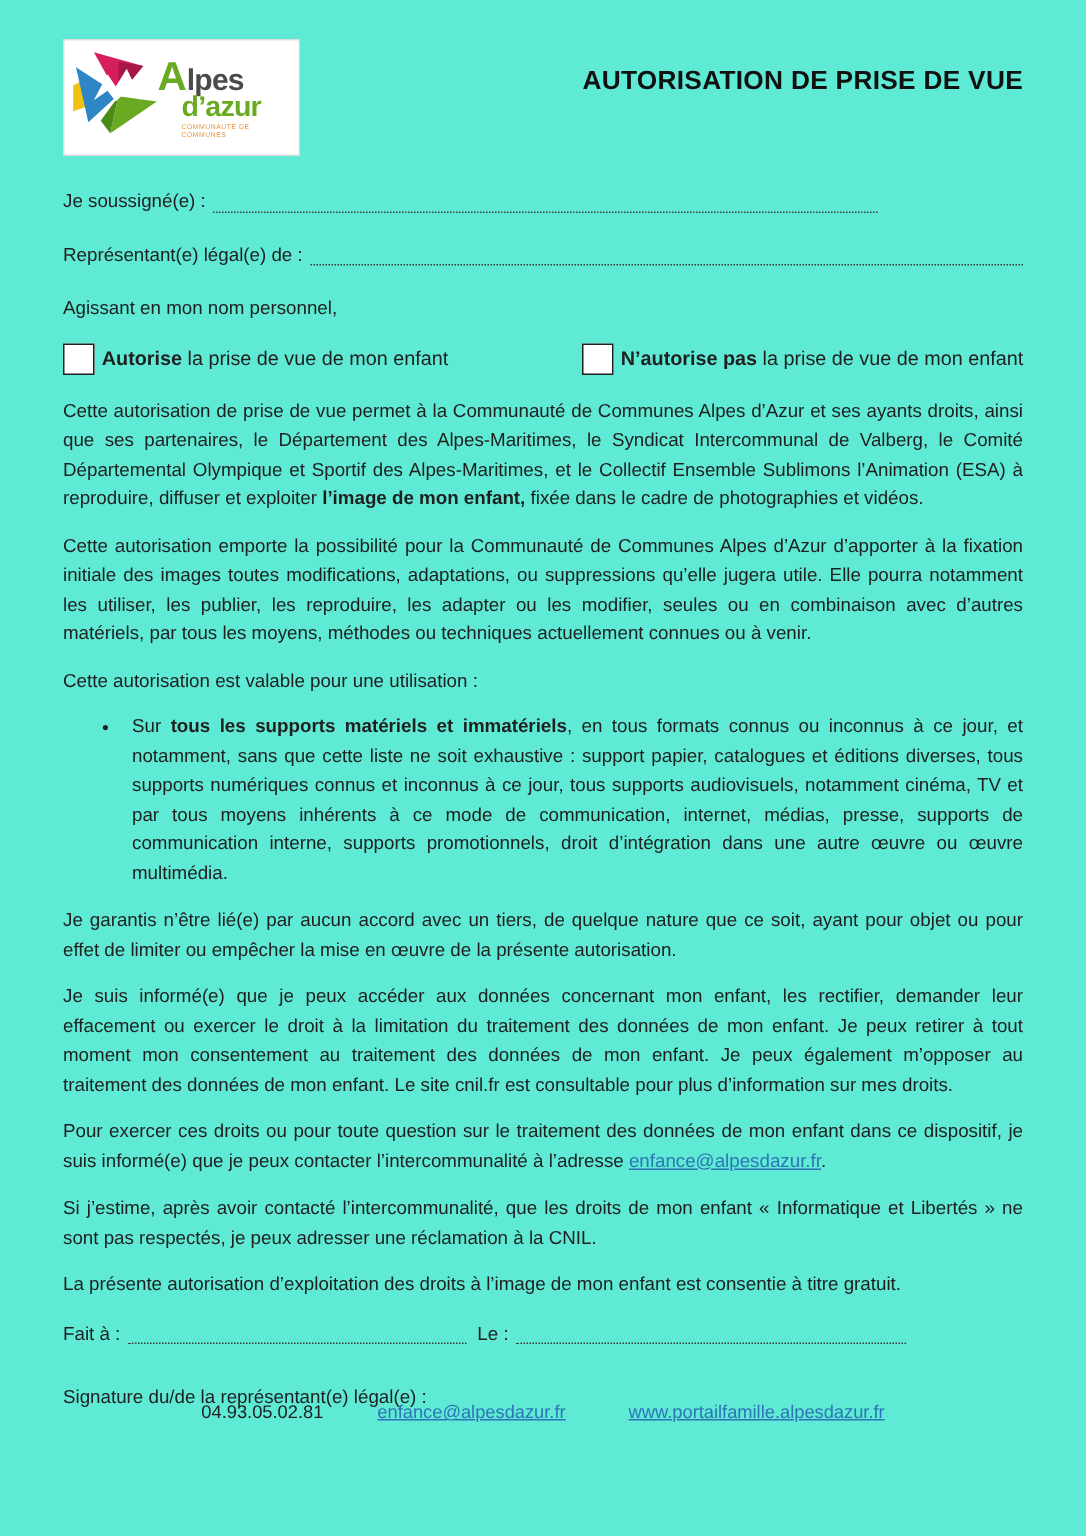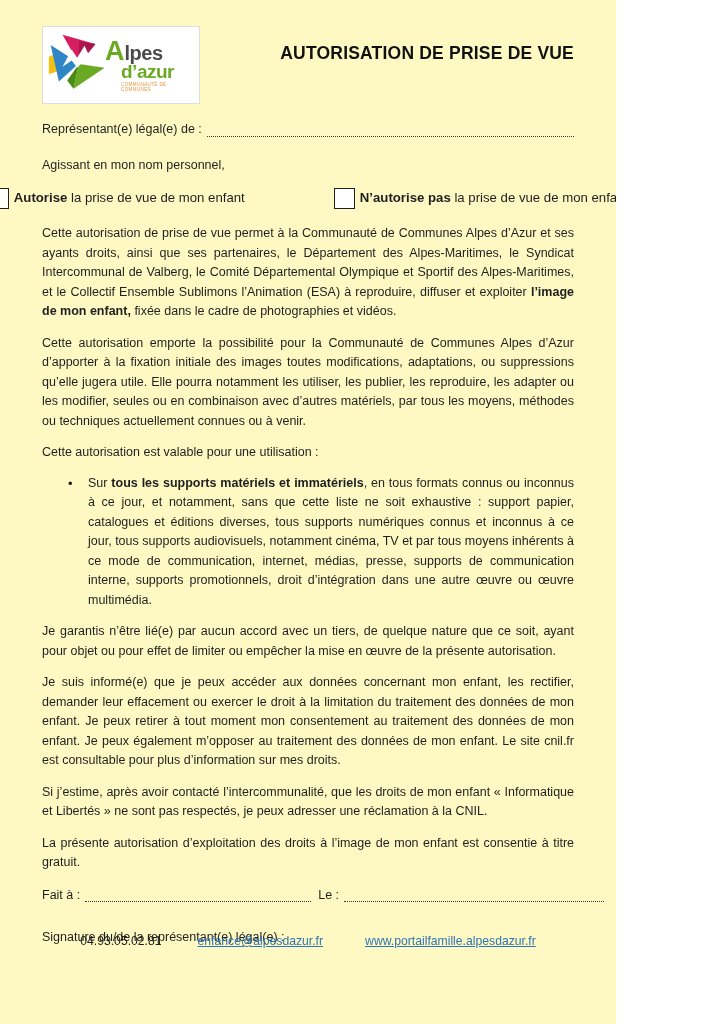--- a/index.html
+++ b/index.html
@@ -1,17 +1,17 @@
 <!DOCTYPE html>
 <html lang="fr"><head>
 <meta charset="utf-8">
 <style>
   html,body{margin:0;padding:0;background:#ffffff;}
   .page{
-    position:relative;width:616px;height:1024px;overflow:hidden;background:#fef9c3;
+    position:relative;width:724px;height:1024px;overflow:hidden;background:#5eead4;
     font-family:"Liberation Sans","DejaVu Sans",sans-serif;color:#1f1f1f;
     font-size:12.5px;line-height:1.56;
   }
   .content{padding:0 42px;}
   
   .header{display:flex;align-items:flex-start;margin:26px 42px 0 42px;}
   .logo-box{width:158px;height:78px;border:1px solid #ddd;background:#fff;
     display:flex;align-items:center;justify-content:center;box-sizing:border-box;padding:2px 4px;}
   .logo-svg{width:64px;height:64px;flex:0 0 auto;}
   .logo-text{margin-left:-6px;line-height:1;}
@@ -78,20 +78,24 @@
         <div><span class="logo-A">A</span><span class="logo-rest">lpes</span></div>
         <div class="logo-sub">d’azur</div>
         <div class="logo-tag">communauté de communes</div>
       </div>
     </div>
     <h1 class="title">AUTORISATION DE PRISE DE VUE</h1>
   </div>
 
   <div class="content">
 
+    <div class="field f1 w545">
+      <span class="flabel">Je soussigné(e) :</span>
+      <span class="dots"></span>
+    </div>
 
     <div class="field f2">
       <span class="flabel">Représentant(e) légal(e) de :</span>
       <span class="dots"></span>
     </div>
 
     <p class="acting">Agissant en mon nom personnel,</p>
 
     <div class="cb-row">
       <div class="cb-item first">
@@ -111,20 +115,21 @@
     <p class="para"><span>Cette autorisation est valable pour une utilisation :</span></p>
 
     <ul class="blist">
       <li><span>Sur </span><span class="b">tous les supports matériels et immatériels</span><span>, en tous formats connus ou inconnus à ce jour, et notamment, sans que cette liste ne soit exhaustive : support papier, catalogues et éditions diverses, tous supports numériques connus et inconnus à ce jour, tous supports audiovisuels, notamment cinéma, TV et par tous moyens inhérents à ce mode de communication, internet, médias, presse, supports de communication interne, supports promotionnels, droit d’intégration dans une autre œuvre ou œuvre multimédia.</span></li>
     </ul>
 
     <p class="para"><span>Je garantis n’être lié(e) par aucun accord avec un tiers, de quelque nature que ce soit, ayant pour objet ou pour effet de limiter ou empêcher la mise en œuvre de la présente autorisation.</span></p>
 
     <p class="para"><span>Je suis informé(e) que je peux accéder aux données concernant mon enfant, les rectifier, demander leur effacement ou exercer le droit à la limitation du traitement des données de mon enfant. Je peux retirer à tout moment mon consentement au traitement des données de mon enfant. Je peux également m’opposer au traitement des données de mon enfant. Le site cnil.fr est consultable pour plus d’information sur mes droits.</span></p>
 
+    <p class="para"><span>Pour exercer ces droits ou pour toute question sur le traitement des données de mon enfant dans ce dispositif, je suis informé(e) que je peux contacter l’intercommunalité à l’adresse </span><a class="lnk" href="#">enfance@alpesdazur.fr</a><span>.</span></p>
 
     <p class="para"><span>Si j’estime, après avoir contacté l’intercommunalité, que les droits de mon enfant « Informatique et Libertés » ne sont pas respectés, je peux adresser une réclamation à la CNIL.</span></p>
 
     <p class="para"><span>La présente autorisation d’exploitation des droits à l’image de mon enfant est consentie à titre gratuit.</span></p>
 
     <div class="fait-row">
       <span class="flabel">Fait à :</span>
       <span class="dots dots-fait"></span>
       <span class="flabel le">Le :</span>
       <span class="dots dots-le"></span>

